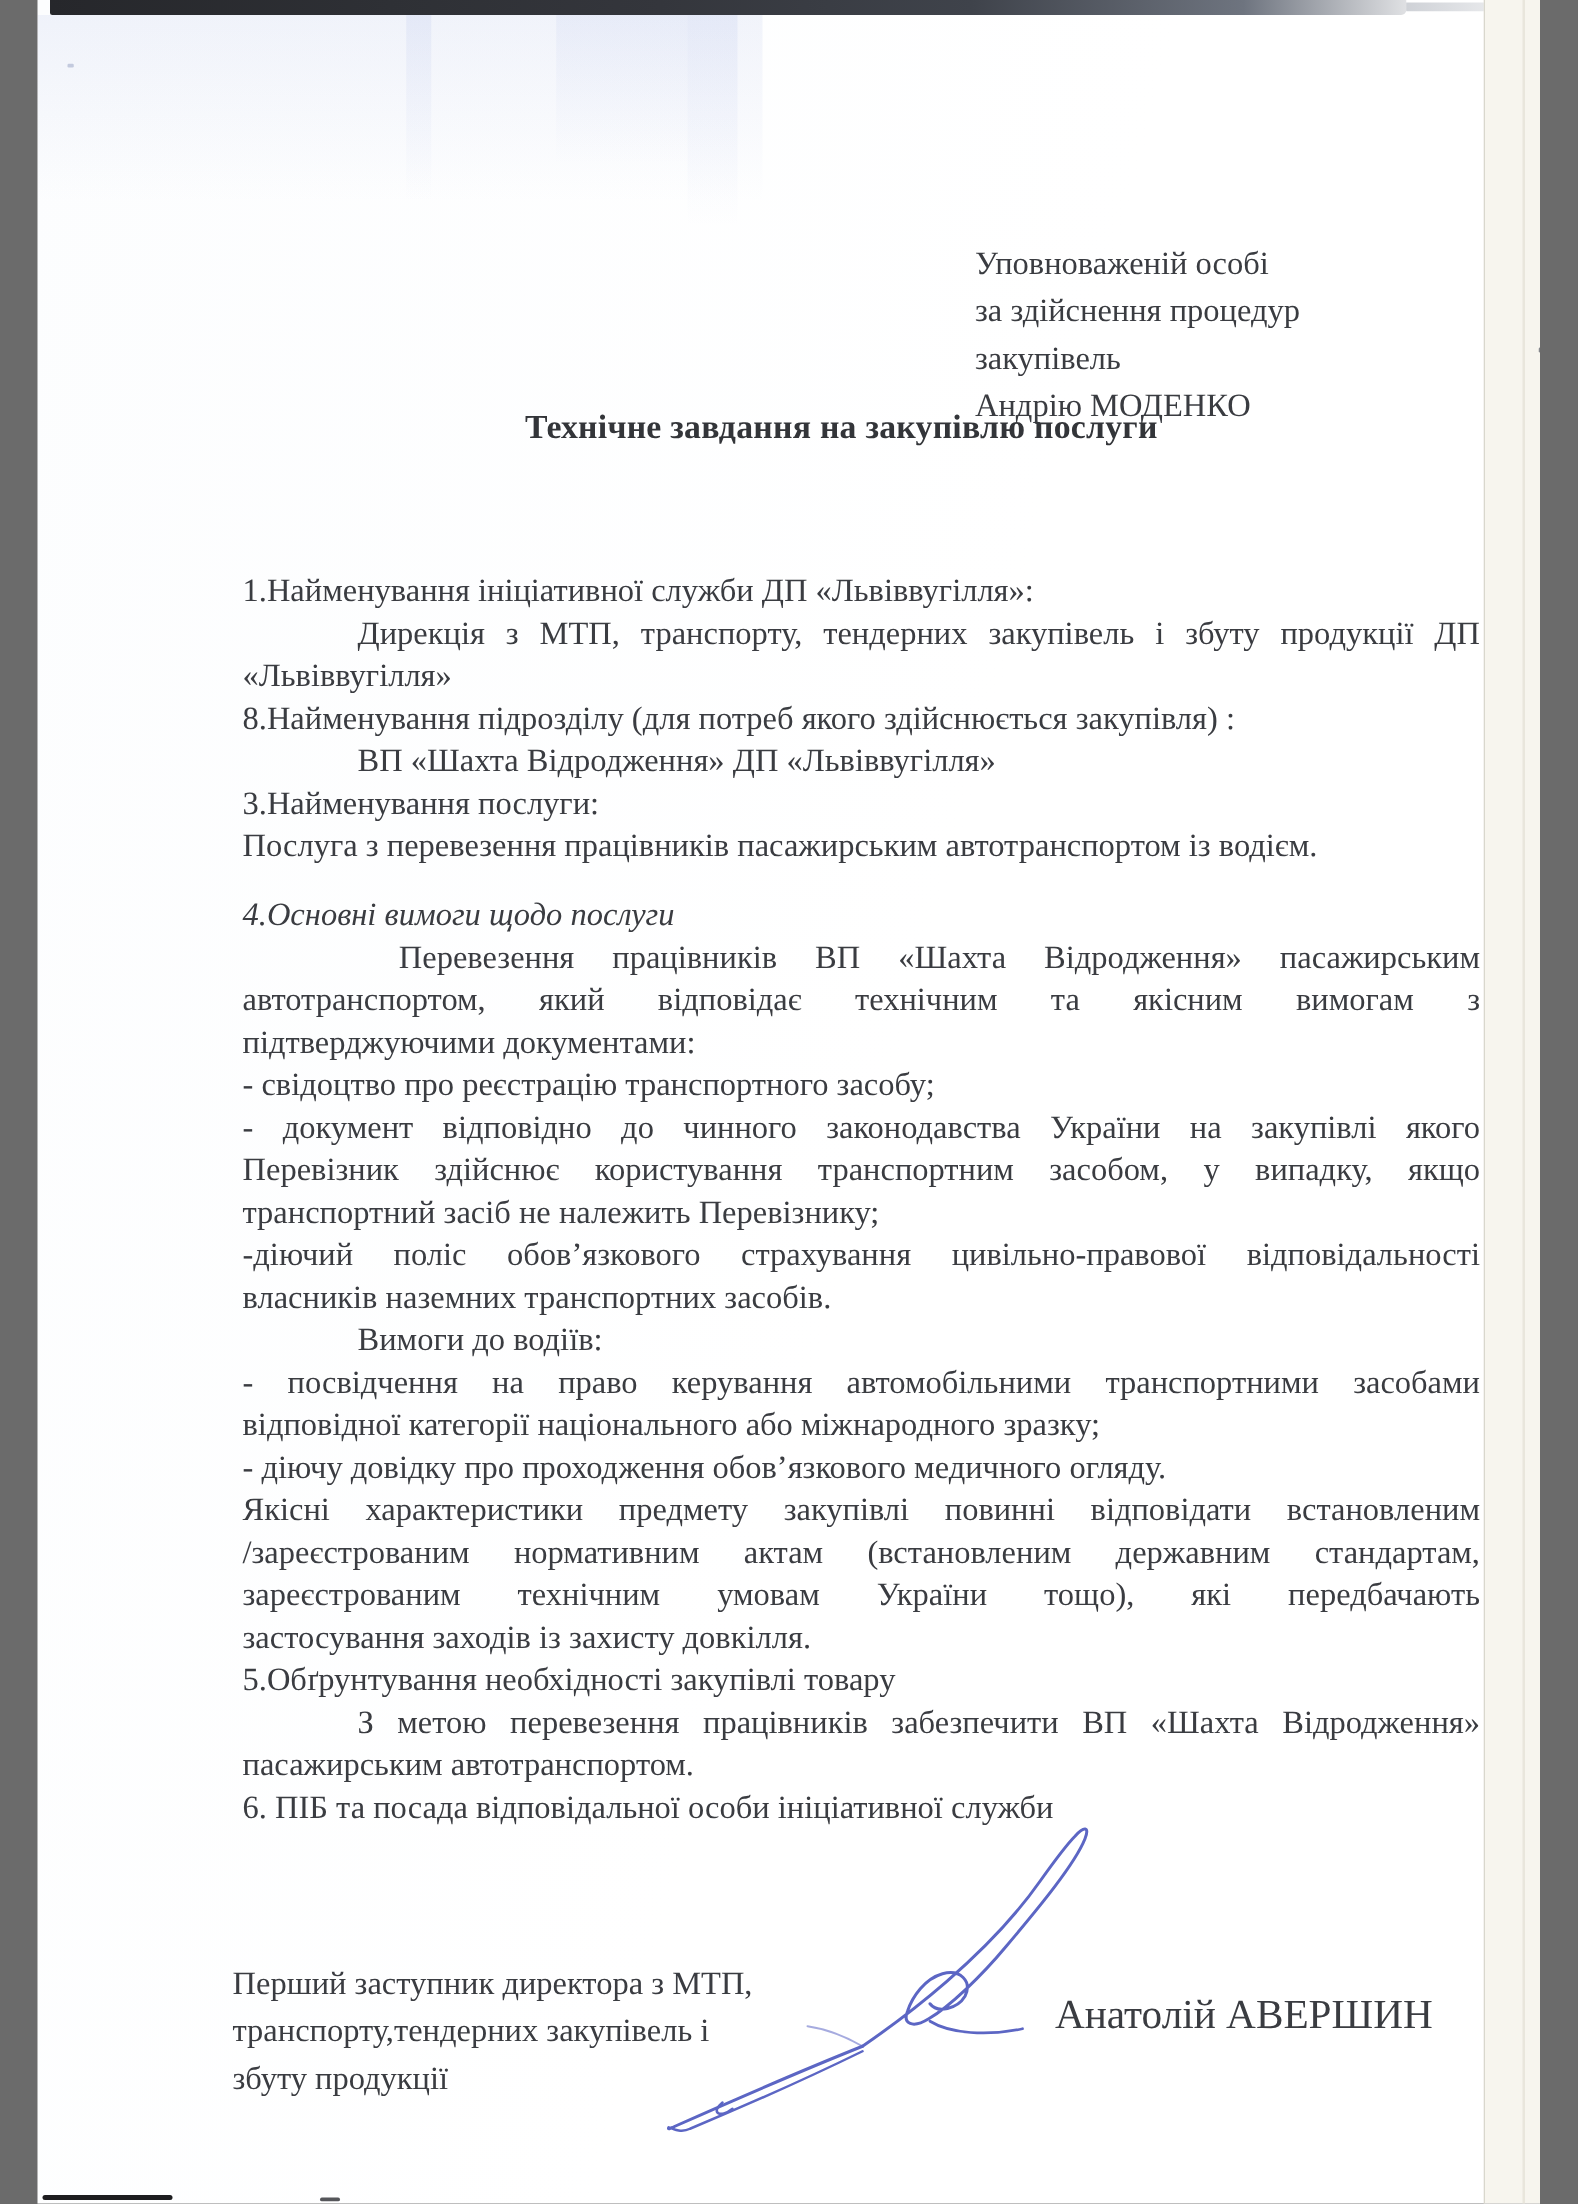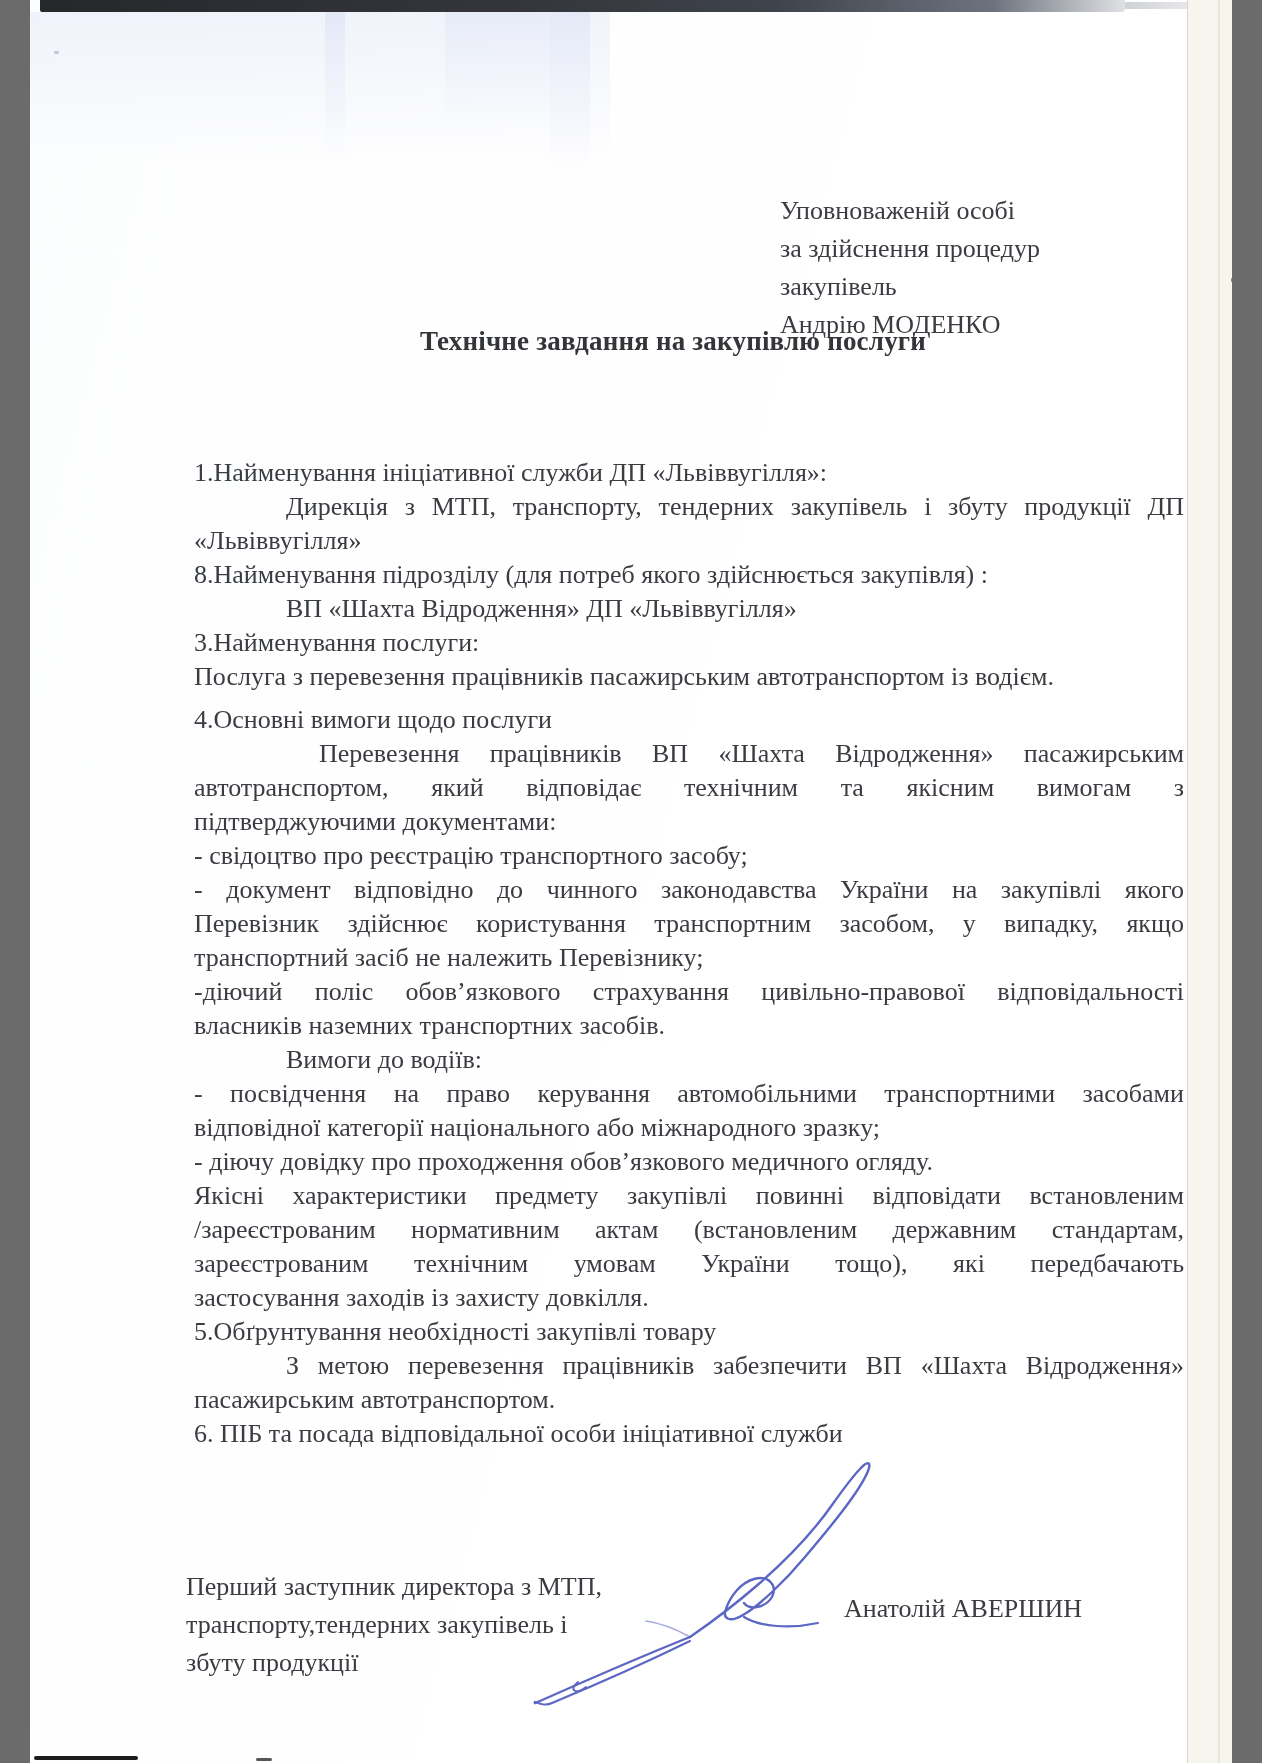--- a/index.html
+++ b/index.html
@@ -64,29 +64,29 @@
     letter-spacing: 0.2px;
   }
   .body-text {
     position: absolute; left: 164px; top: 456px; width: 990px;
     font-size: 26px; line-height: 34px;
   }
   .bl { min-height: 34px; white-space: nowrap; }
   .bl.j { white-space: normal; text-align: justify; text-align-last: justify; }
   .bl.in-a { text-indent: 92px; }
   .bl.in-b { text-indent: 125px; }
-  .bl.gap-before { margin-top: 9px; }
+  .bl.gap-before { margin-top: 21px; font-style: italic; }
 
   .sig-position {
     position: absolute; left: 156px; top: 1532px;
     font-size: 26px; line-height: 38px; white-space: nowrap; margin-top: 36px;
   }
   .sig-name {
     position: absolute; left: 814px; top: 1594px;
-    font-size: 26px; white-space: nowrap;
+    font-size: 33px; white-space: nowrap;
   }
   .signature-svg { position: absolute; left: 430px; top: 1395px; }
 </style>
 </head>
 <body>
 
 <div class="page">
 
   <div class="scan-top-edge"></div>
   <div class="scan-top-edge2"></div>

